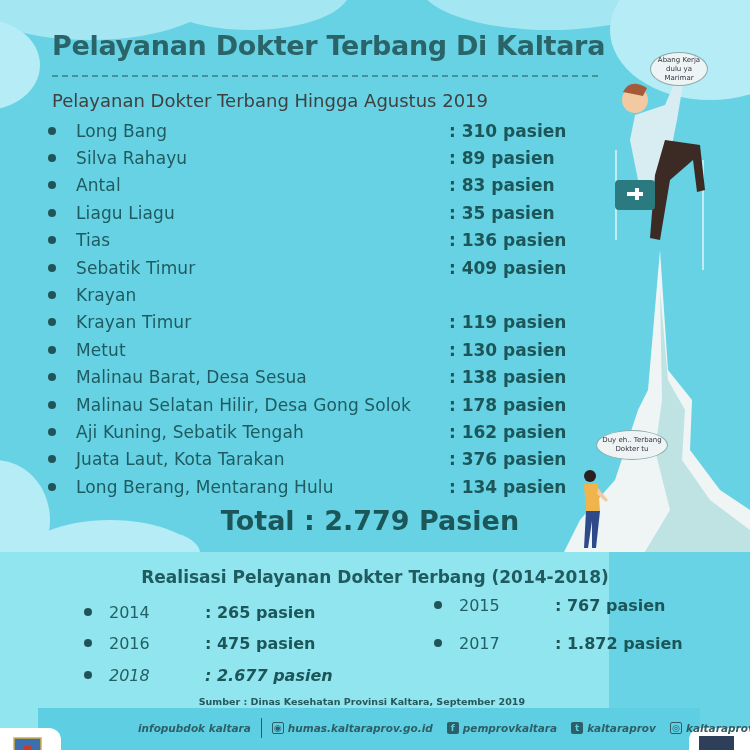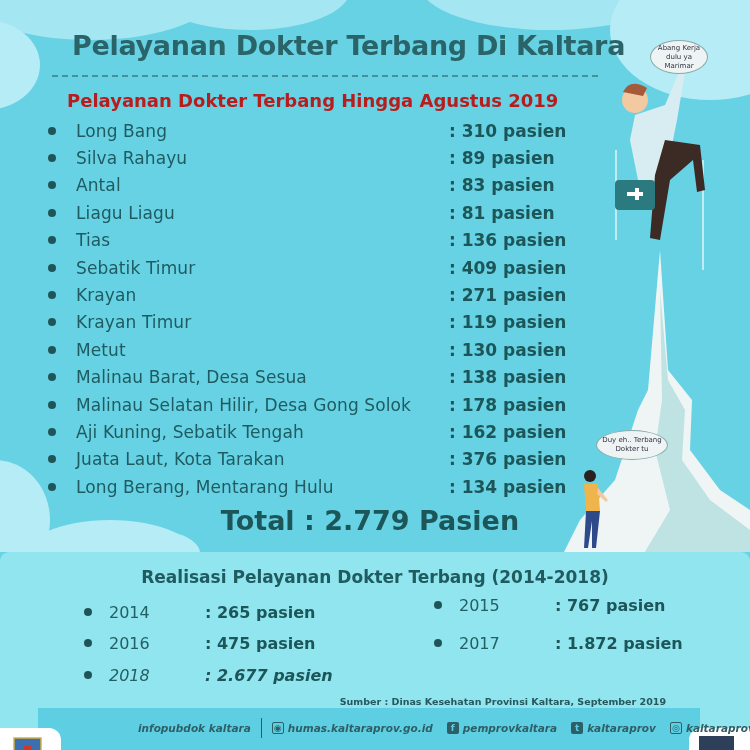--- a/index.html
+++ b/index.html
@@ -3,37 +3,37 @@
 <meta charset="utf-8">
 <style>
   * { margin: 0; padding: 0; box-sizing: border-box; }
   html, body { width: 750px; height: 750px; overflow: hidden; }
   body { font-family: "DejaVu Sans", sans-serif; background: #67d3e5; position: relative; color: #1d5a5e; }
 
   .top { position: absolute; left: 0; top: 0; width: 750px; height: 552px; background: #66d2e4; overflow: hidden; }
   .cloud { position: absolute; border-radius: 50%; background: #a4e6f1; }
   .cloud.lite { background: #b6ecf5; }
 
-  .title { position: absolute; left: 52px; top: 30px; font-size: 27px; font-weight: bold; color: #2a6468; letter-spacing: -0.3px; white-space: nowrap; margin-left: 20px; }
+  .title { position: absolute; left: 52px; top: 30px; font-size: 27px; font-weight: bold; color: #2a6468; letter-spacing: -0.3px; white-space: nowrap; }
   .dash { position: absolute; left: 52px; top: 75px; width: 546px; border-top: 2px dashed #3a7d80; opacity: 0.75; }
-  .subtitle { position: absolute; left: 52px; top: 90px; font-size: 18px; font-weight: bold; color: #b91c1c; white-space: nowrap; margin-left: 15px; }
+  .subtitle { position: absolute; left: 52px; top: 90px; font-size: 18px; font-weight: normal; color: #404040; white-space: nowrap; }
 
   .list { position: absolute; left: 46px; top: 117px; width: 540px; }
   .row { position: relative; height: 27.4px; display: flex; align-items: center; }
   .bullet { width: 8px; height: 8px; border-radius: 50%; background: #1f5558; margin-right: 20px; margin-left: 2px; flex: none; }
   .name { font-size: 17px; color: #1f5b60; white-space: nowrap; letter-spacing: 0.1px; }
   .val { position: absolute; left: 403px; font-size: 17px; font-weight: bold; color: #1c5659; white-space: nowrap; }
 
   .total { position: absolute; left: 0; width: 750px; top: 505px; text-align: center; font-size: 27px; font-weight: bold; color: #1d5659; padding-right: 0px; }
   .total span { display: inline-block; margin-left: -10px; }
 
   .smoke { position: absolute; }
   .bubble { position: absolute; background: #eef3f3; border: 1px solid #8aa; border-radius: 50%; font-size: 7px; color: #334; text-align: center; line-height: 9px; display: flex; align-items: center; justify-content: center; }
 
-  .bottom { position: absolute; left: 0; top: 552px; width: 750px; height: 198px; background: #90e5ef; border-radius: 9px; }
+  .bottom { position: absolute; left: 0; top: 552px; width: 609px; height: 198px; background: #90e5ef; }
   .b-title { position: absolute; left: 0; width: 750px; top: 15px; text-align: center; font-size: 17px; font-weight: bold; color: #1f5b5f; }
   .yr { position: absolute; display: flex; align-items: center; height: 22px; }
   .yr .bullet { margin-right: 17px; }
   .yr .year { font-size: 16px; color: #235f63; width: 96px; }
   .yr .yval { font-size: 16px; font-weight: bold; color: #1c5659; white-space: nowrap; }
 
   .source { position: absolute; right: 84px; top: 144px; font-size: 9.5px; font-weight: bold; color: #26585c; }
   .footer { position: absolute; left: 0; top: 690px; width: 750px; height: 60px; }
   .footbar { position: absolute; left: 38px; top: 18px; width: 662px; height: 42px; background: #5ecfe2; }
   .foot-items { position: absolute; left: 138px; top: 716px; height: 24px; display: flex; align-items: center; font-size: 10.5px; font-style: italic; font-weight: bold; color: #2e5e66; white-space: nowrap; }
@@ -69,21 +69,21 @@
   <div style="position:absolute;left:702px;top:160px;width:2px;height:110px;background:#e8f7fa;opacity:.7"></div>
 
   <svg style="position:absolute;left:605px;top:50px;" width="120" height="200" viewBox="0 0 120 200">
     <circle cx="30" cy="50" r="13" fill="#f2c9a0"></circle>
     <path d="M18 42 Q25 28 42 38 L38 46 Z" fill="#a55a3a"></path>
     <path d="M30 65 L60 55 L75 20 L80 22 L72 70 L60 130 L35 140 L25 90 Z" fill="#d8edf2"></path>
     <path d="M60 90 L95 95 L100 140 L92 142 L88 110 L65 130 L55 190 L45 188 L50 125 Z" fill="#3c2a24"></path>
     <rect x="10" y="130" width="40" height="30" rx="4" fill="#2a7a80"></rect>
     <path d="M26 140 h8 v-4 h4 v4 h4 v4 h-4 v4 h-4 v-4 h-8 z" fill="#ffffff" transform="translate(-4,2)"></path>
   </svg>
-  <div class="bubble" style="left:650px;top:40px;width:58px;height:34px;">Abang Kerja dulu ya Marimar</div>
+  <div class="bubble" style="left:650px;top:52px;width:58px;height:34px;">Abang Kerja dulu ya Marimar</div>
 
   <svg style="position:absolute;left:578px;top:466px;" width="40" height="86" viewBox="0 0 40 86">
     <circle cx="12" cy="10" r="6" fill="#2a2020"></circle>
     <path d="M6 18 L20 18 L22 45 L8 45 Z" fill="#f0b44c"></path>
     <path d="M8 45 L22 45 L18 82 L14 82 L14 55 L10 82 L6 82 Z" fill="#2f4a8a"></path>
     <path d="M20 22 L30 34 L28 36 L19 28 Z" fill="#f2c9a0"></path>
   </svg>
   <div class="bubble" style="left:596px;top:430px;width:72px;height:30px;">Duy eh.. Terbang Dokter tu</div>
 
   <div class="title">Pelayanan Dokter Terbang Di Kaltara</div>
@@ -102,36 +102,35 @@
         <span class="val">: 89 pasien</span>
       </div>
     <div class="row">
         <span class="bullet"></span>
         <span class="name">Antal</span>
         <span class="val">: 83 pasien</span>
       </div>
     <div class="row">
         <span class="bullet"></span>
         <span class="name">Liagu Liagu</span>
-        <span class="val">: 81 pasien</span>
+        <span class="val">: 35 pasien</span>
       </div>
     <div class="row">
         <span class="bullet"></span>
         <span class="name">Tias</span>
         <span class="val">: 136 pasien</span>
       </div>
     <div class="row">
         <span class="bullet"></span>
         <span class="name">Sebatik Timur</span>
         <span class="val">: 409 pasien</span>
       </div>
     <div class="row">
         <span class="bullet"></span>
         <span class="name">Krayan</span>
-        <span class="val">: 271 pasien</span>
       </div>
     <div class="row">
         <span class="bullet"></span>
         <span class="name">Krayan Timur</span>
         <span class="val">: 119 pasien</span>
       </div>
     <div class="row">
         <span class="bullet"></span>
         <span class="name">Metut</span>
         <span class="val">: 130 pasien</span>

